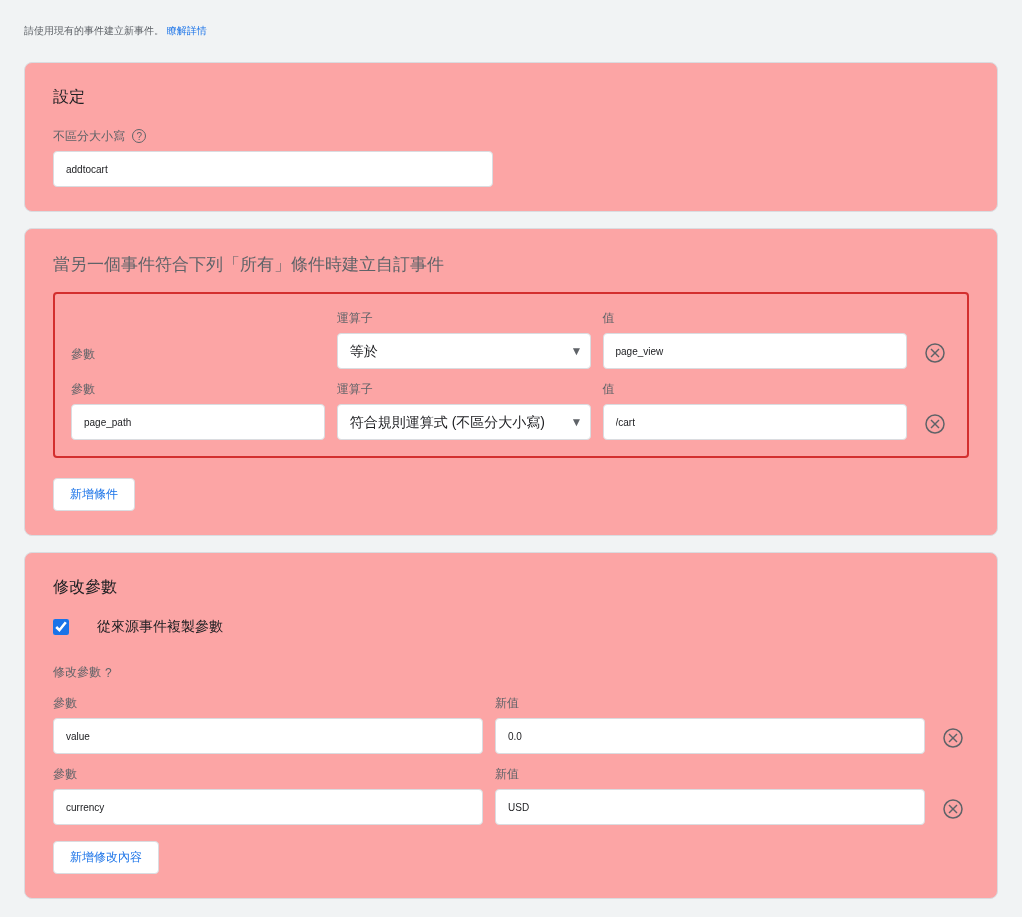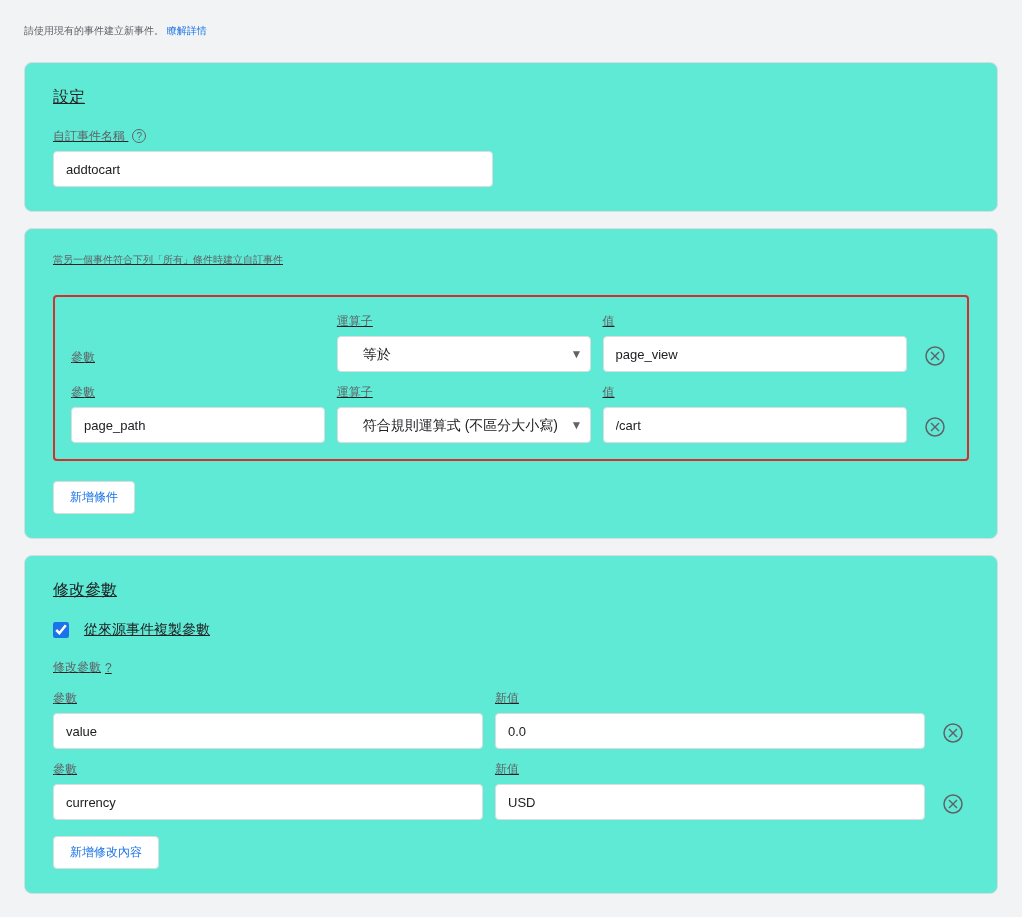--- a/index.html
+++ b/index.html
@@ -20,26 +20,25 @@
       color: #5f6368;
       margin-bottom: 16px;
       padding: 8px 0;
     }
     .top-notice a {
       color: #1a73e8;
       text-decoration: none;
     }
 
     .card {
-      background: #5eead4;
+      background: #fca5a5;
       border-radius: 8px;
       padding: 24px 28px;
       margin-bottom: 16px;
       border: 1px solid #dadce0;
-      text-decoration: underline;
     }
 
     .section-title {
       font-size: 16px;
       font-weight: 500;
       color: #202124;
       margin-bottom: 20px;
     }
 
     .field-label {
@@ -61,30 +60,30 @@
       cursor: pointer;
       color: #5f6368;
     }
 
     .text-input {
       width: 100%;
       height: 36px;
       border: 1px solid #dadce0;
       border-radius: 4px;
       padding: 6px 12px;
-      font-size: 13px;
+      font-size: 10px;
       color: #202124;
       outline: none;
       background: #fff;
     }
 
     .matching-section-label {
-      font-size: 10px;
-      color: #5f6368;
-      margin-bottom: 28px;
+      font-size: 17px;
+      color: #5f6368;
+      margin-bottom: 16px;
     }
 
     
     .conditions-highlight {
       border: 2px solid #d32f2f;
       border-radius: 4px;
       padding: 16px;
       margin-bottom: 16px;
     }
 
@@ -115,21 +114,21 @@
 
     .select-wrapper {
       position: relative;
       width: 100%;
     }
     .select-input {
       width: 100%;
       height: 36px;
       border: 1px solid #dadce0;
       border-radius: 4px;
-      padding: 6px 32px 6px 25px;
+      padding: 6px 32px 6px 12px;
       font-size: 14px;
       color: #202124;
       outline: none;
       background: #fff;
       appearance: none;
       -webkit-appearance: none;
       cursor: pointer;
     }
     .select-arrow {
       position: absolute;
@@ -164,22 +163,22 @@
       font-size: 12px;
       color: #1a73e8;
       cursor: pointer;
       font-weight: 500;
       margin-top: 4px;
     }
 
     .checkbox-row {
       display: flex;
       align-items: center;
-      gap: 15px;
-      margin-bottom: 20px;
+      gap: 28px;
+      margin-bottom: 28px;
     }
     .checkbox-input {
       width: 16px;
       height: 16px;
       accent-color: #1a73e8;
       cursor: pointer;
     }
     .checkbox-label {
       font-size: 14px;
       color: #202124;
@@ -222,21 +221,21 @@
 
   <div class="top-notice">
     <span>請使用現有的事件建立新事件。</span>
     <a href="#">瞭解詳情</a>
   </div>
 
   <div class="card">
     <div class="section-title">設定</div>
     <div style="max-width: 440px;">
       <div class="field-label">
-        <span>自訂事件名稱</span>
+        <span>不區分大小寫</span>
         <span class="help-icon">?</span>
       </div>
       <input class="text-input" type="text" value="addtocart" style="">
     </div>
   </div>
 
   <div class="card">
     <div class="matching-section-label">當另一個事件符合下列「所有」條件時建立自訂事件</div>
 
     

